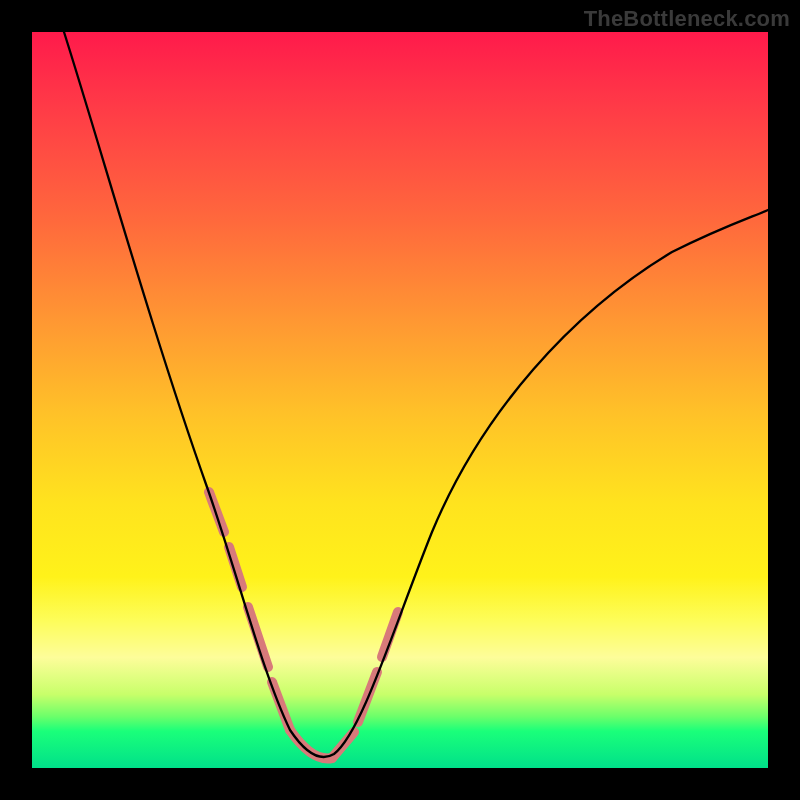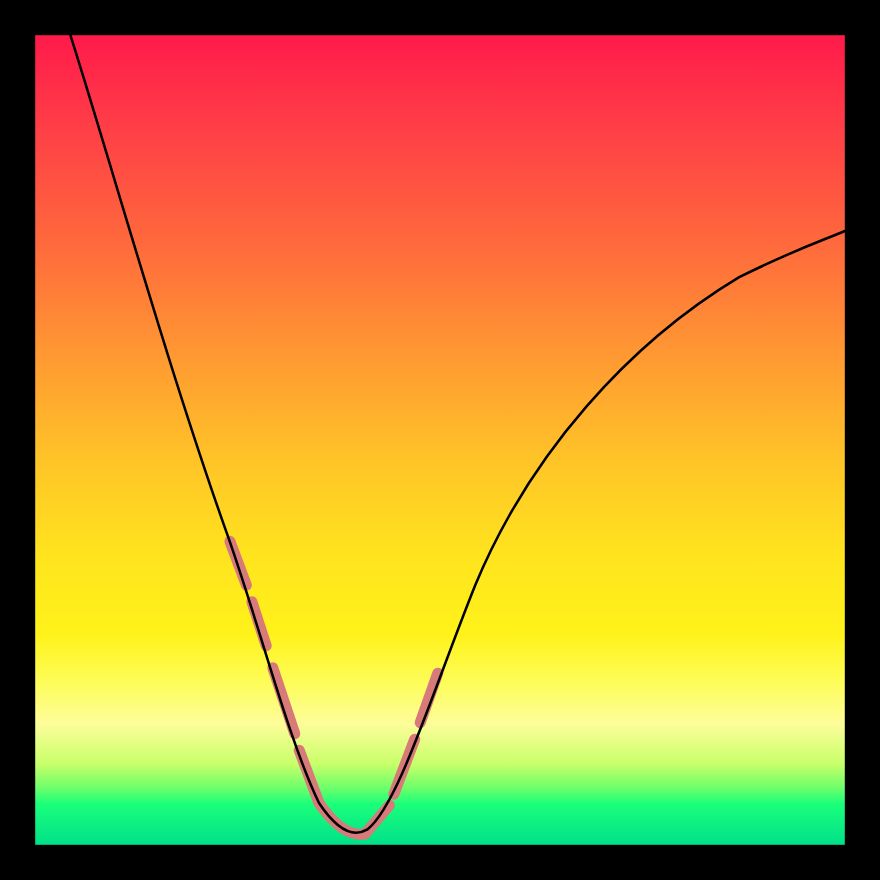--- a/index.html
+++ b/index.html
@@ -92,13 +92,14 @@
            C 70 120, 120 300, 175 455
            C 205 540, 230 640, 258 698
            Q 282 734 302 722
            C 330 700, 360 600, 400 500
            C 450 380, 540 280, 640 220
            C 690 195, 720 185, 736 178"></path>
     </svg>
 
   </div>
 
+  <div class="watermark">TheBottleneck.com</div>
 </div>
 
 </body></html>

